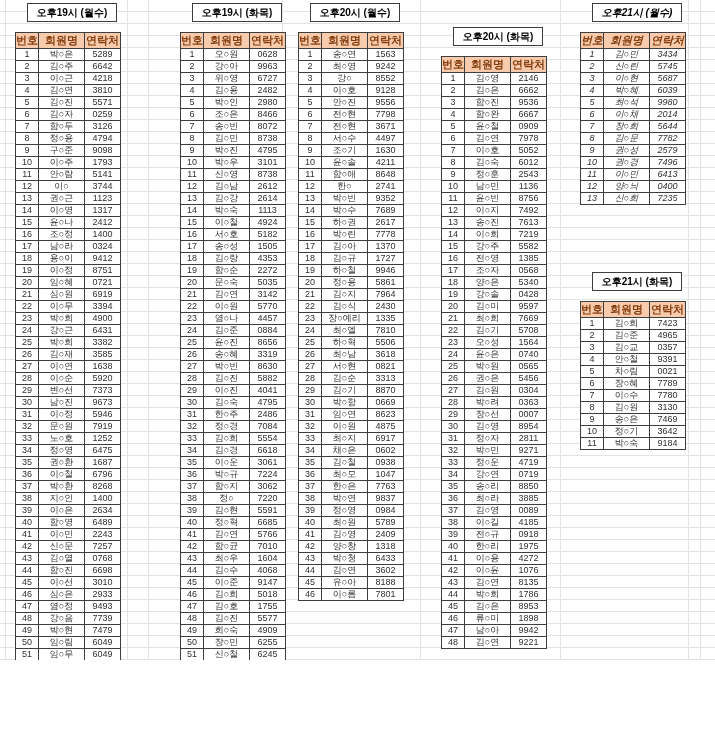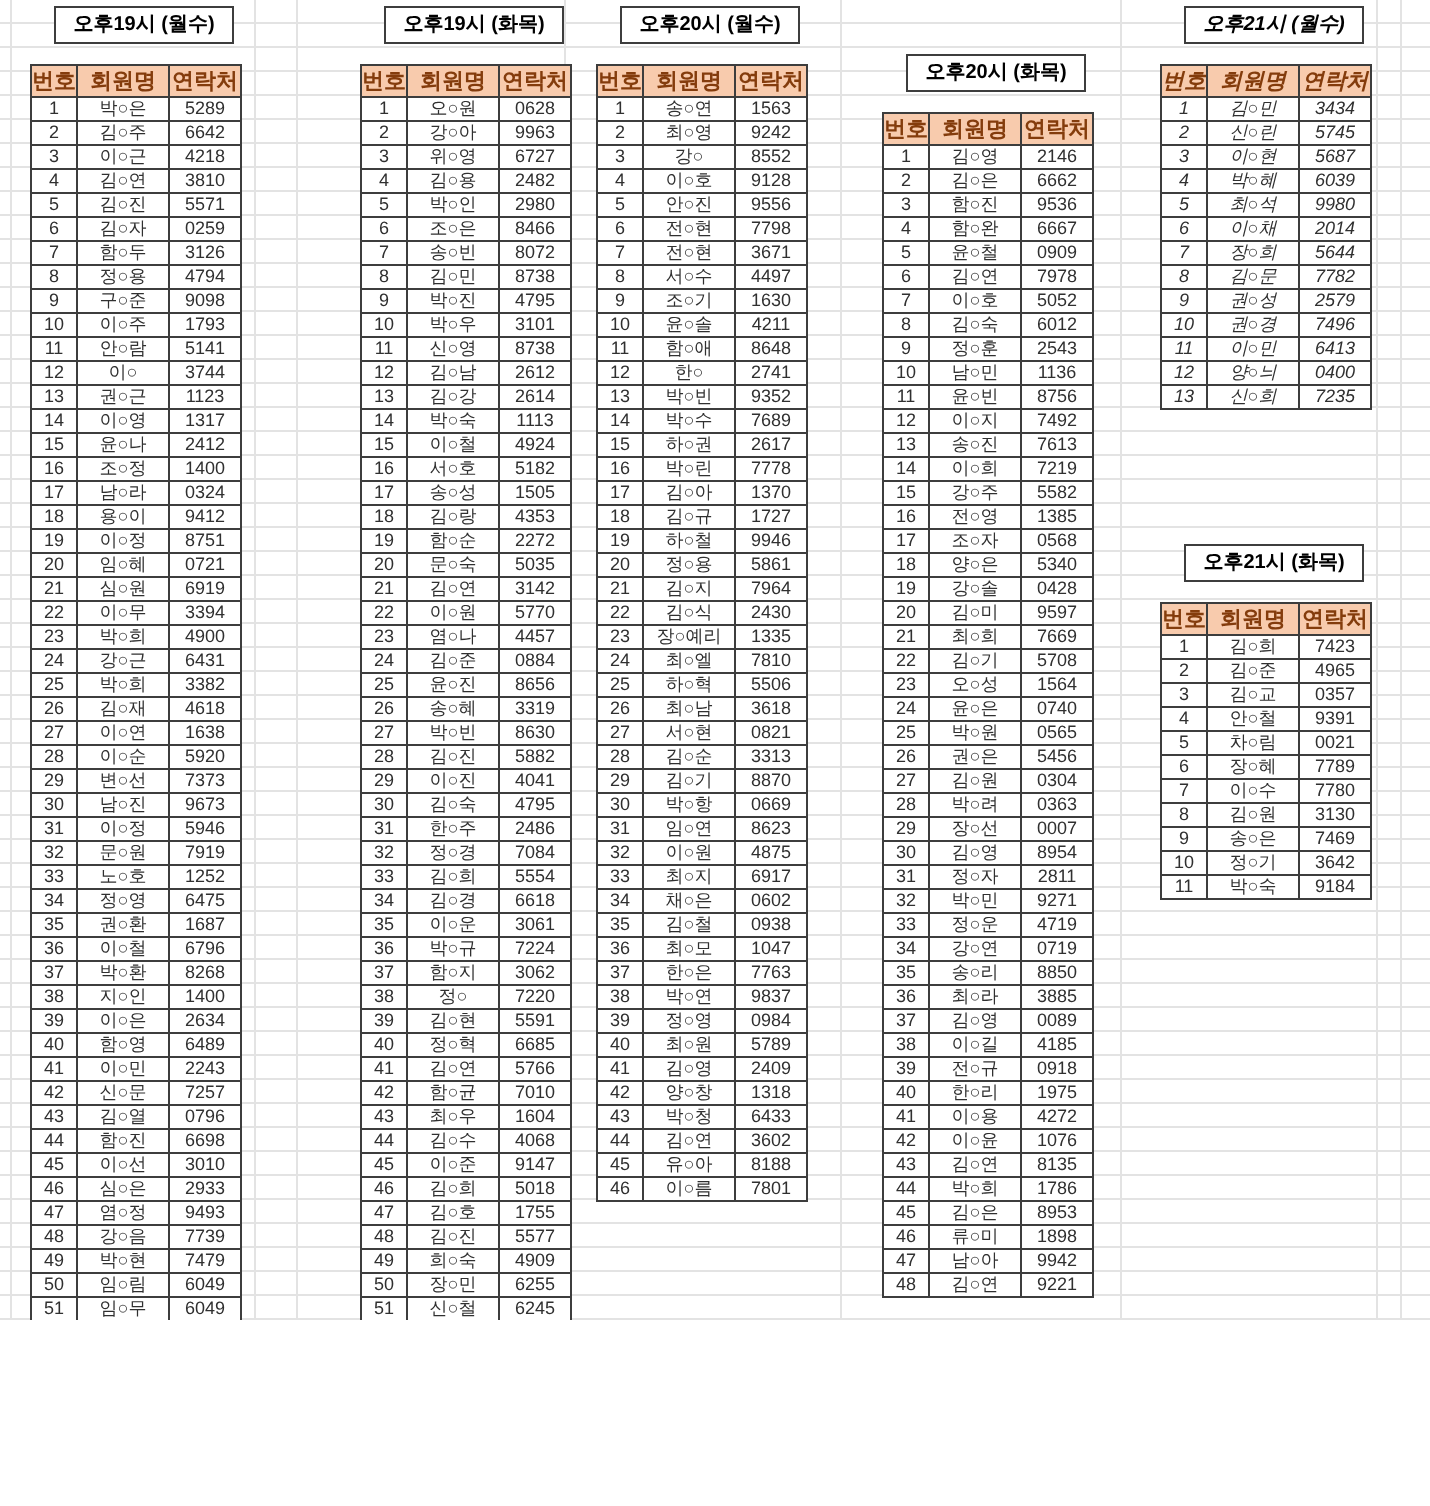--- a/index.html
+++ b/index.html
@@ -211,21 +211,21 @@
             <td class="c2">6431</td>
           </tr>
           <tr>
             <td class="c0">25</td>
             <td class="c1">박○희</td>
             <td class="c2">3382</td>
           </tr>
           <tr>
             <td class="c0">26</td>
             <td class="c1">김○재</td>
-            <td class="c2">4618</td>
+            <td class="c2">3585</td>
           </tr>
           <tr>
             <td class="c0">27</td>
             <td class="c1">이○연</td>
             <td class="c2">1638</td>
           </tr>
           <tr>
             <td class="c0">28</td>
             <td class="c1">이○순</td>
             <td class="c2">5920</td>
@@ -296,21 +296,21 @@
             <td class="c2">2243</td>
           </tr>
           <tr>
             <td class="c0">42</td>
             <td class="c1">신○문</td>
             <td class="c2">7257</td>
           </tr>
           <tr>
             <td class="c0">43</td>
             <td class="c1">김○열</td>
-            <td class="c2">0796</td>
+            <td class="c2">0768</td>
           </tr>
           <tr>
             <td class="c0">44</td>
             <td class="c1">함○진</td>
             <td class="c2">6698</td>
           </tr>
           <tr>
             <td class="c0">45</td>
             <td class="c1">이○선</td>
             <td class="c2">3010</td>

